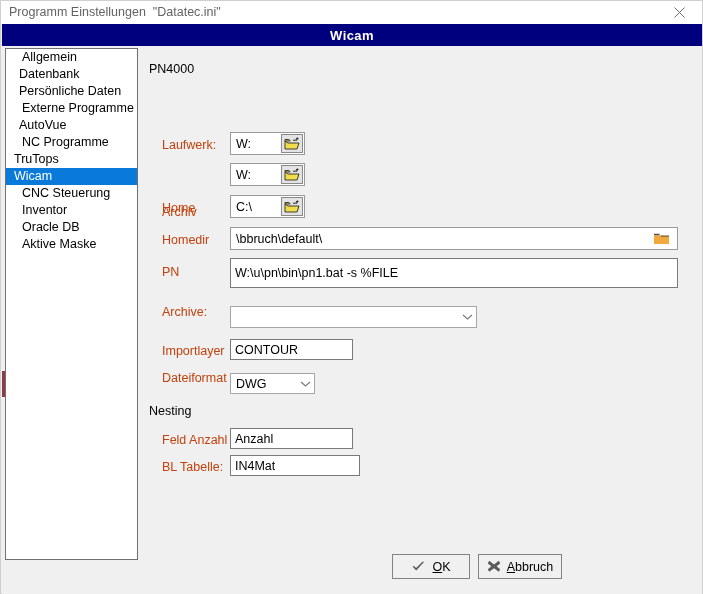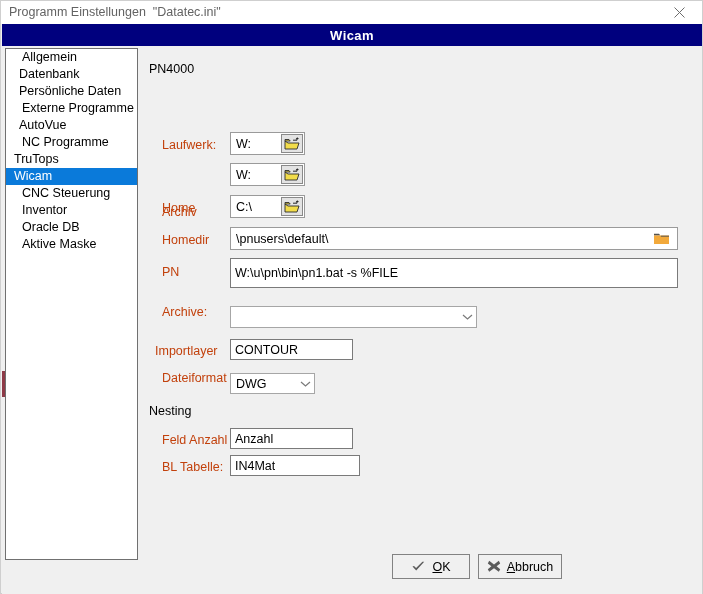--- a/index.html
+++ b/index.html
@@ -355,21 +355,21 @@
             <path d="M1 4 L1 12 L13 12 L15 6 L4 6 Z" fill="#f2dc4a" stroke="#2b2b2b" stroke-width="0.9"></path>
             <path d="M1 4 L1 2.5 L5 2.5 L6.2 4 Z" fill="#f2dc4a" stroke="#2b2b2b" stroke-width="0.9"></path>
             <path d="M9 3.2 L13 3.2 L13 1.2" fill="none" stroke="#2b2b2b" stroke-width="1"></path>
             <path d="M13.2 0.2 L15 2 L11.6 2.2 Z" fill="#2b2b2b"></path>
           </svg>
         </span>
       </div>
 
       <div class="field-label" style="left:23px; top:187px;">Homedir</div>
       <div class="combo-browse" style="left:91px; top:181px; width:448px; height:23px;">
-        <span class="cb-val">\pnusers\default\</span>
+        <span class="cb-val">\bbruch\default\</span>
         <span class="inline-folder">
           <svg width="18" height="14" viewBox="0 0 18 14">
             <path d="M1 3.5 L1 1.8 L6 1.8 L7.4 3.5 Z" fill="#55524d"></path>
             <path d="M1 3.5 L16 3.5 L16 12 L1 12 Z" fill="#f2a93b"></path>
             <path d="M7.8 3.5 L16 3.5 L16 5 L7.8 5 Z" fill="#55524d" opacity="0.65"></path>
           </svg>
         </span>
       </div>
 
       <div class="field-label" style="left:23px; top:219px;">PN</div>
@@ -380,21 +380,21 @@
       <div class="field-label" style="left:23px; top:259px;">Archive:</div>
       <div class="dropdown" style="left:91px; top:253px; width:247px; height:22px;">
         <span class="dd-val"></span>
         <span class="dd-arrow">
           <svg width="11" height="8" viewBox="0 0 11 8">
             <path d="M1 2 L5.5 6 L10 2" fill="none" stroke="#7a7a7a" stroke-width="1.2"></path>
           </svg>
         </span>
       </div>
 
-      <div class="field-label" style="left:16px; top:298px;">Importlayer</div>
+      <div class="field-label" style="left:23px; top:298px;">Importlayer</div>
       <div class="textbox" style="left:91px; top:293px; width:123px; height:21px;">
         <span class="tb-val">CONTOUR</span>
       </div>
 
       <div class="field-label" style="left:23px; top:325px;">Dateiformat</div>
       <div class="dropdown" style="left:91px; top:320px; width:85px; height:21px;">
         <span class="dd-val">DWG</span>
         <span class="dd-arrow">
           <svg width="11" height="8" viewBox="0 0 11 8">
             <path d="M1 2 L5.5 6 L10 2" fill="none" stroke="#7a7a7a" stroke-width="1.2"></path>

